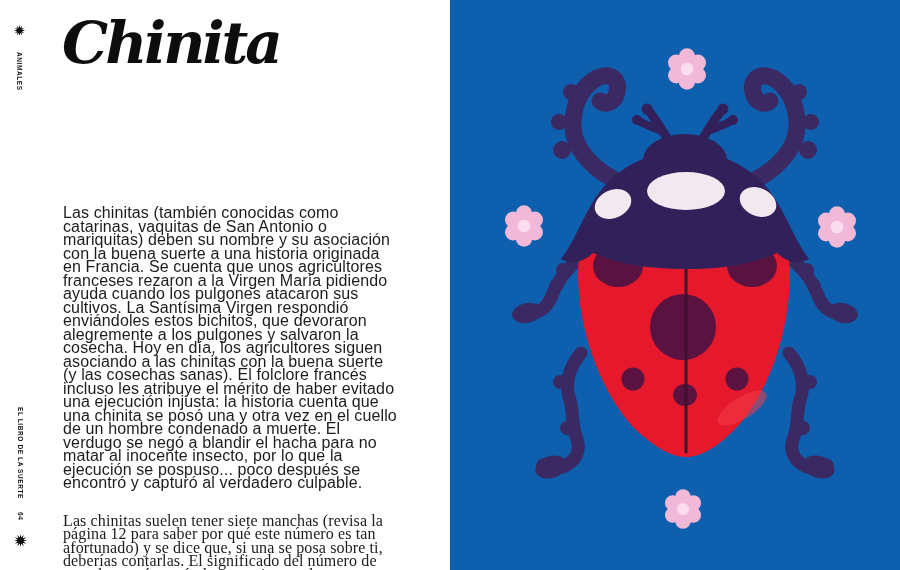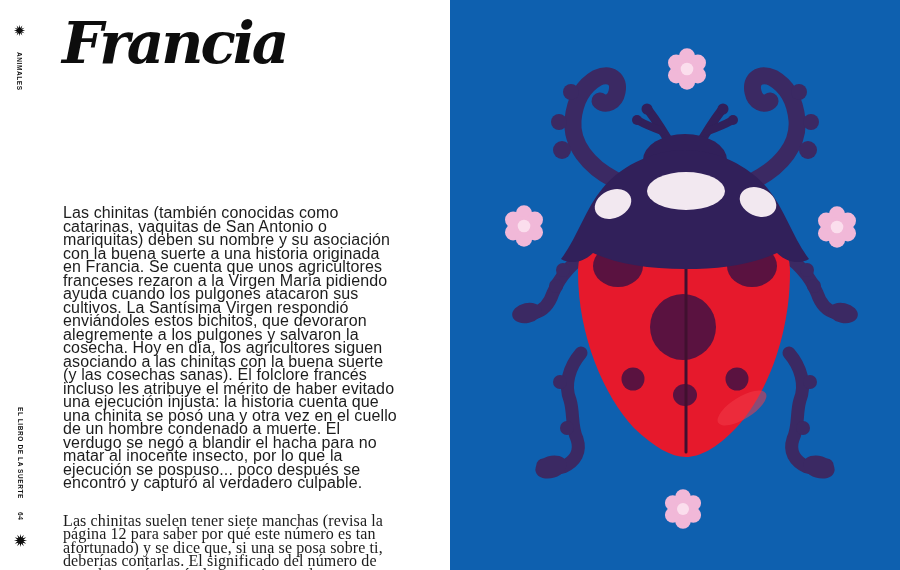--- a/index.html
+++ b/index.html
@@ -92,21 +92,21 @@
 
   <div class="page-left">
 
     <div class="rail-top">
       <svg class="star" width="13" height="13" viewBox="0 0 16 16">
         <polygon points="15,8 11.1,8.8 14.1,11.5 10.3,10.3 11.5,14.1 8.8,11.1 8,15 7.2,11.1 4.5,14.1 5.7,10.3 1.9,11.5 4.9,8.8 1,8 4.9,7.2 1.9,4.5 5.7,5.7 4.5,1.9 7.2,4.9 8,1 8.8,4.9 11.5,1.9 10.3,5.7 14.1,4.5 11.1,7.2"></polygon>
       </svg>
       <div class="vert">ANIMALES</div>
     </div>
 
-    <h1 class="title">Francia</h1>
+    <h1 class="title">Chinita</h1>
 
     <div class="body-text">
       <p>Las chinitas (también conocidas como catarinas, vaquitas de San Antonio o mariquitas) deben su nombre y su asociación con la buena suerte a una historia originada en Francia. Se cuenta que unos agricultores franceses rezaron a la Virgen María pidiendo ayuda cuando los pulgones atacaron sus cultivos. La Santísima Virgen respondió enviándoles estos bichitos, que devoraron alegremente a los pulgones y salvaron la cosecha. Hoy en día, los agricultores siguen asociando a las chinitas con la buena suerte (y las cosechas sanas). El folclore francés incluso les atribuye el mérito de haber evitado una ejecución injusta: la historia cuenta que una chinita se posó una y otra vez en el cuello de un hombre condenado a muerte. El verdugo se negó a blandir el hacha para no matar al inocente insecto, por lo que la ejecución se pospuso... poco después se encontró y capturó al verdadero culpable.</p>
       <p>Las chinitas suelen tener siete manchas (revisa la página 12 para saber por qué este número es tan afortunado) y se dice que, si una se posa sobre ti, deberías contarlas. El significado del número de manchas varía según la creencia: puede representar el número de años de buena suerte que te esperan, la cantidad de hijos que tendrás o cuántos meses deberás esperar para que tu deseo más profundo se haga realidad.</p>
     </div>
 
     <div class="rail-bottom">
       <div class="vert">EL LIBRO DE LA SUERTE</div>
       <div class="vert">64</div>
       <svg class="star" width="15" height="15" viewBox="0 0 16 16">

